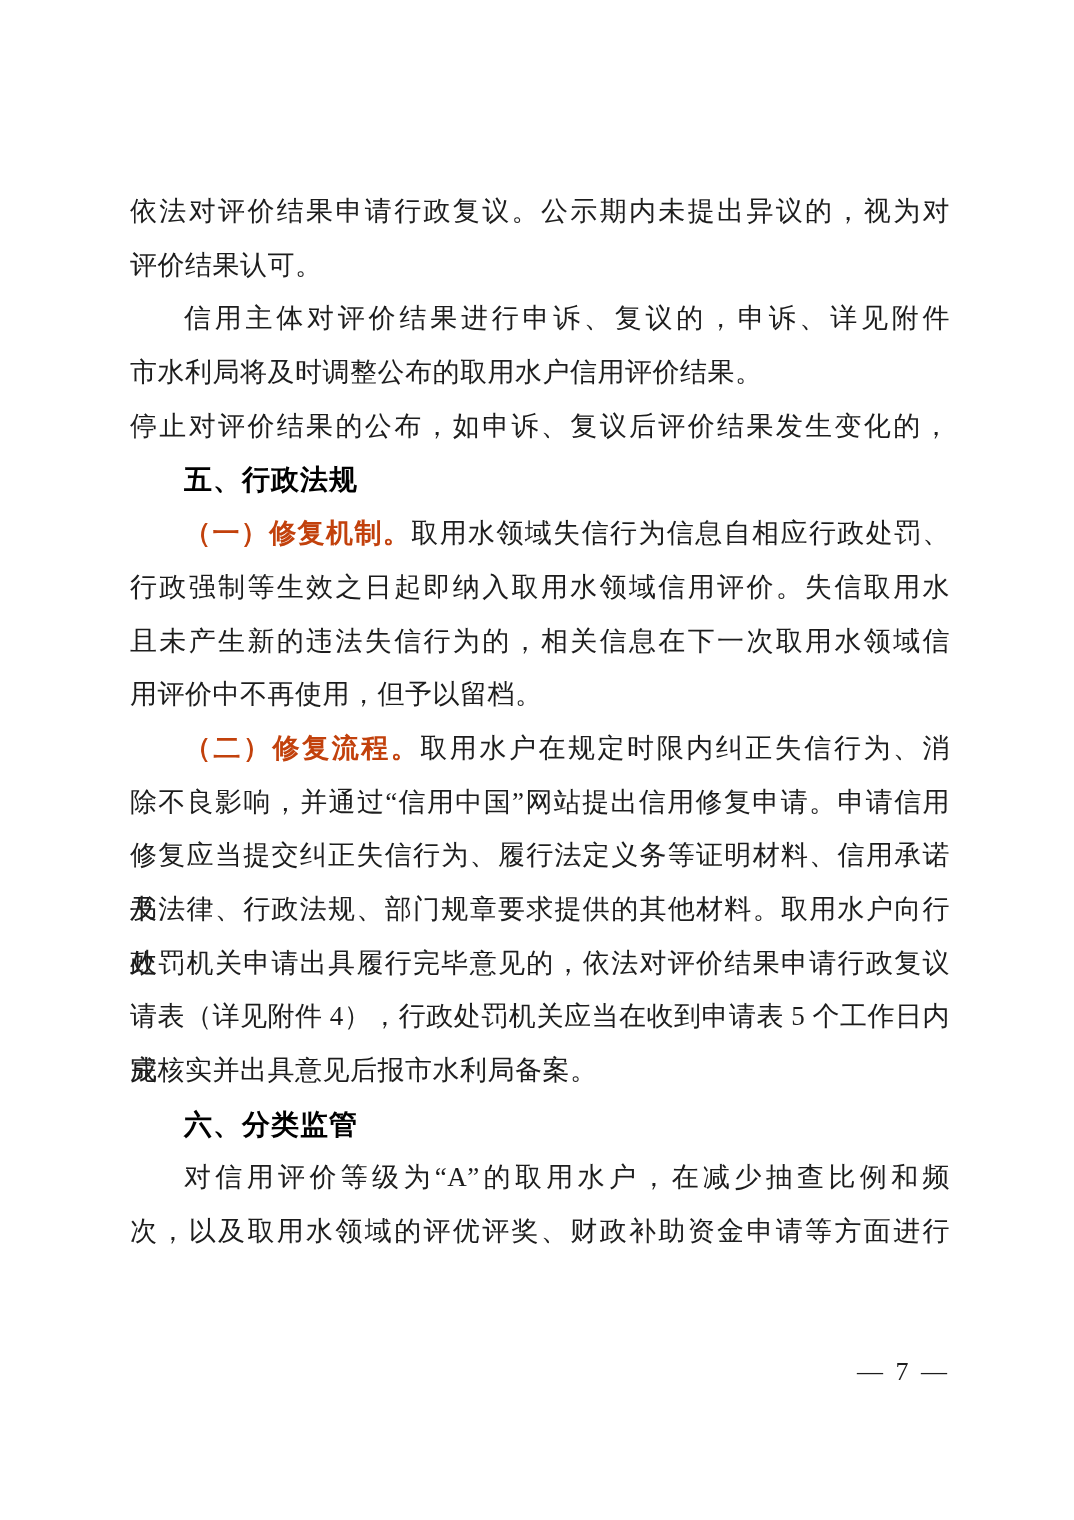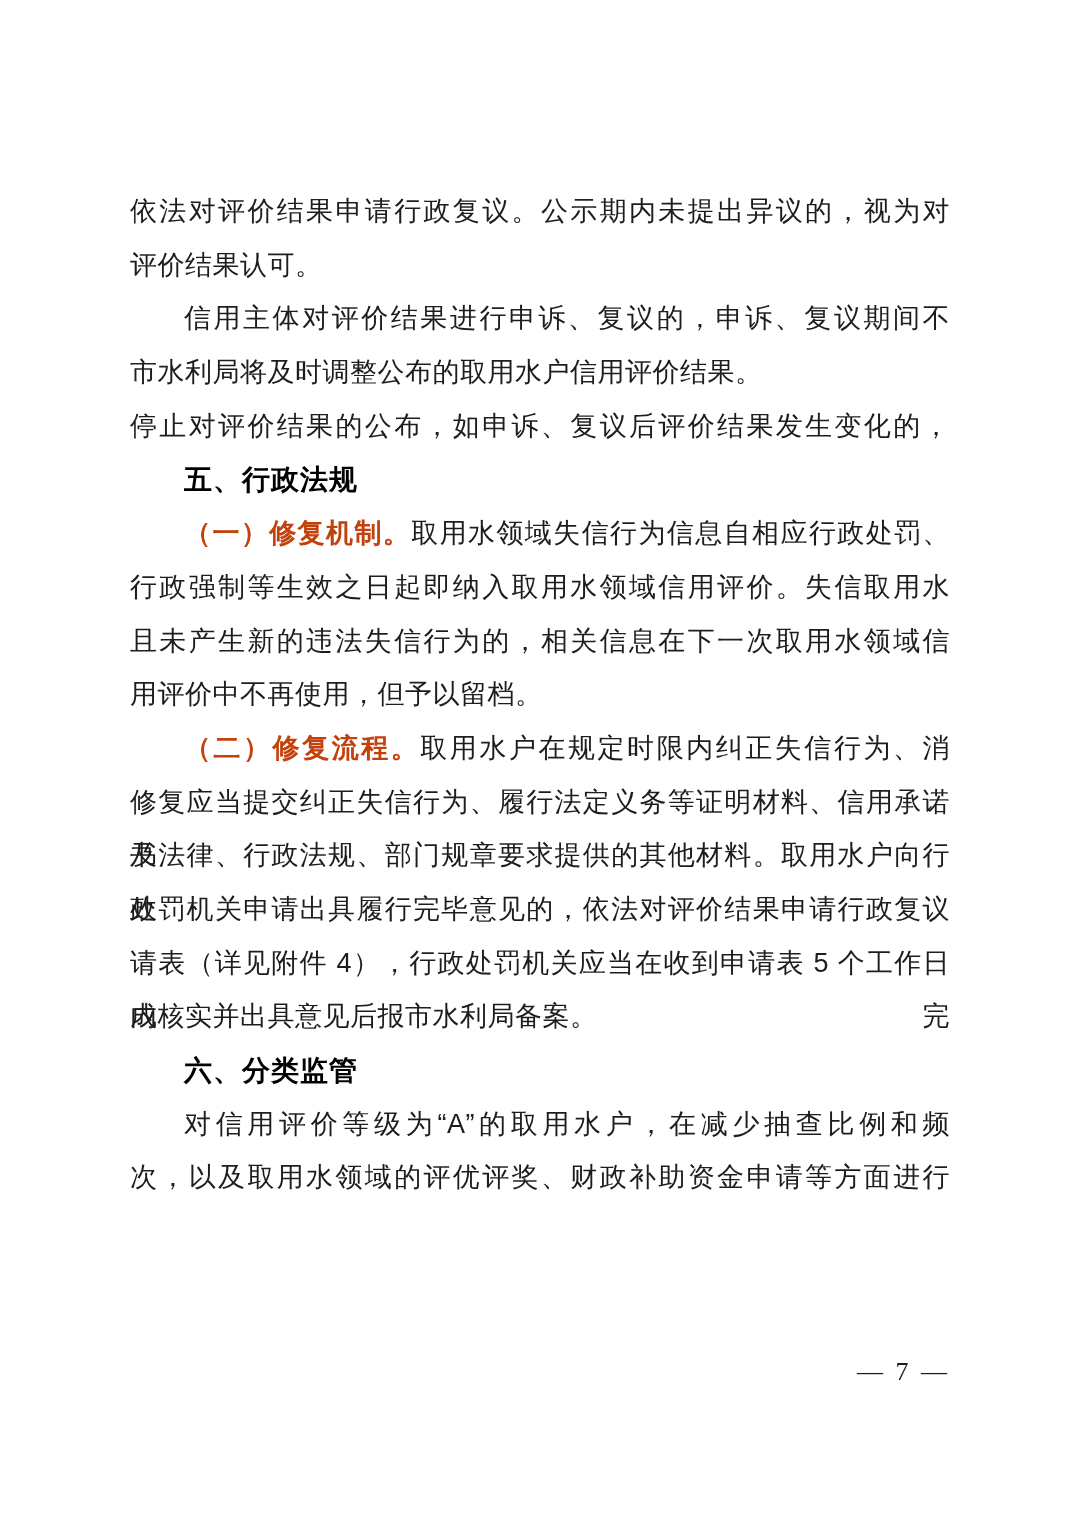--- a/index.html
+++ b/index.html
@@ -14,21 +14,21 @@
     background: #ffffff;
     overflow: hidden;
   }
   .text-block {
     position: absolute;
     left: 130px;
     top: 185px;
     width: 820px;
   }
   .line {
-    font-family: Liberation Sans, sans-serif;
+    font-family: Liberation Serif, serif;
     font-size: 27px;
     line-height: 53.7px;
     height: 53.7px;
     color: #1d1d1d;
     letter-spacing: 0.5px;
     overflow: visible;
   }
   .line.fill {
     text-align: justify;
     text-align-last: justify;
@@ -60,29 +60,30 @@
     white-space: pre;
   }
 </style>
 </head>
 <body>
 
 <div class="page">
   <main class="text-block" id="doc-body">
       <div class="line fill">依法对评价结果申请行政复议。公示期内未提出异议的，视为对</div>
       <div class="line">评价结果认可。</div>
-      <div class="line fill indent">信用主体对评价结果进行申诉、复议的，申诉、复议期间不</div>
+      <div class="line fill indent">信用主体对评价结果进行申诉、复议的，申诉、详见附件</div>
       <div class="line">市水利局将及时调整公布的取用水户信用评价结果。</div>
       <div class="line fill">停止对评价结果的公布，如申诉、复议后评价结果发生变化的，</div>
       <div class="line heading indent">五、行政法规</div>
       <div class="line fill indent"><span class="lead">（一）修复机制。</span>取用水领域失信行为信息自相应行政处罚、</div>
       <div class="line fill">行政强制等生效之日起即纳入取用水领域信用评价。失信取用水</div>
       <div class="line fill">且未产生新的违法失信行为的，相关信息在下一次取用水领域信</div>
       <div class="line">用评价中不再使用，但予以留档。</div>
       <div class="line fill indent"><span class="lead">（二）修复流程。</span>取用水户在规定时限内纠正失信行为、消</div>
+      <div class="line fill">除不良影响，并通过“信用中国”网站提出信用修复申请。申请信用</div>
       <div class="line fill">修复应当提交纠正失信行为、履行法定义务等证明材料、信用承诺书</div>
       <div class="line fill">及法律、行政法规、部门规章要求提供的其他材料。取用水户向行政</div>
       <div class="line fill">处罚机关申请出具履行完毕意见的，依法对评价结果申请行政复议</div>
       <div class="line fill">请表（详见附件 4），行政处罚机关应当在收到申请表 5 个工作日内完</div>
       <div class="line">成核实并出具意见后报市水利局备案。</div>
       <div class="line heading indent">六、分类监管</div>
       <div class="line fill indent">对信用评价等级为“A”的取用水户，在减少抽查比例和频</div>
       <div class="line fill">次，以及取用水领域的评优评奖、财政补助资金申请等方面进行</div>
     </main>
   <div class="page-number">— 7 —</div>

